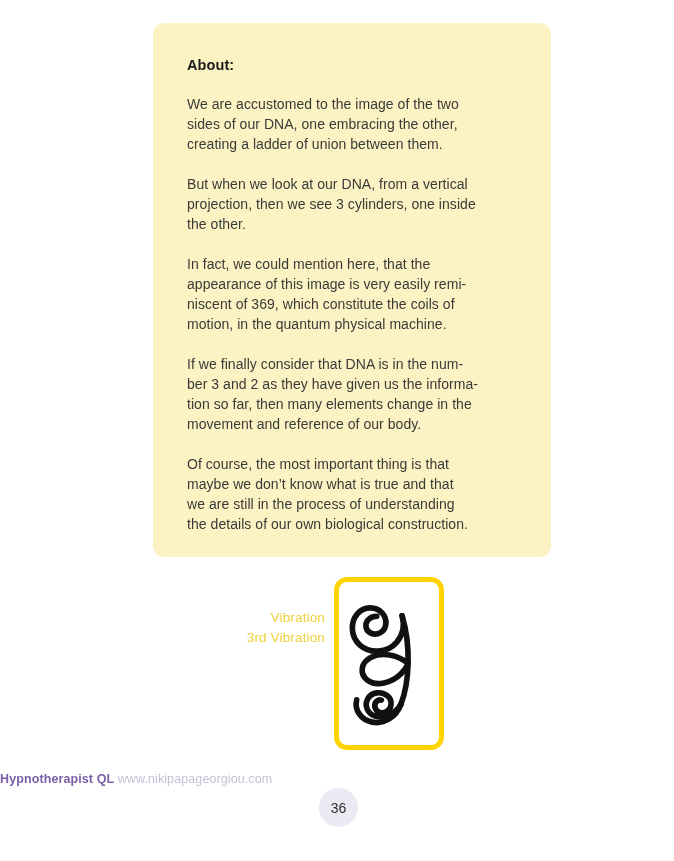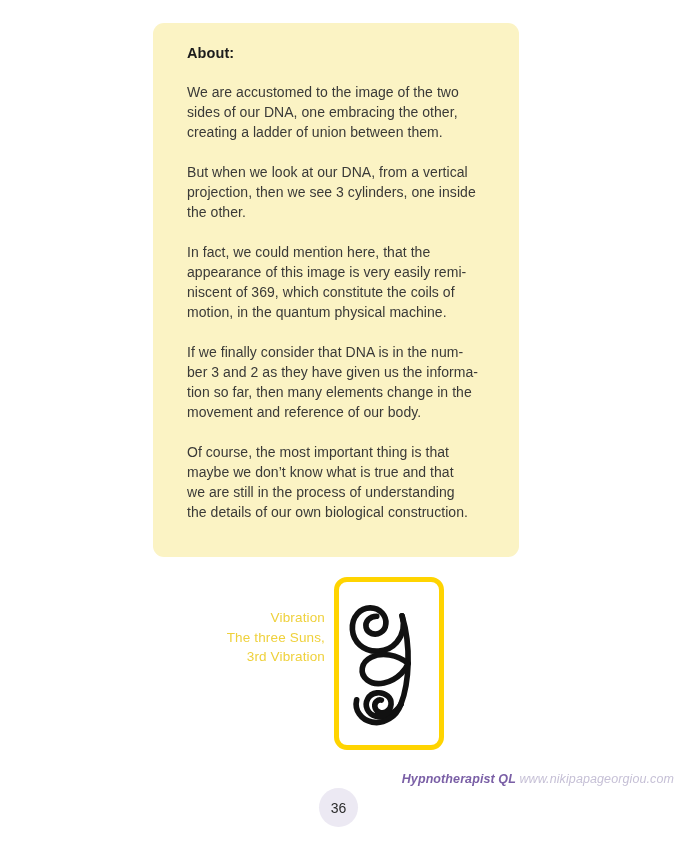--- a/index.html
+++ b/index.html
@@ -13,26 +13,26 @@
     font-family: "Liberation Sans", sans-serif;
     position: relative;
     overflow: hidden;
   }
 
   
   .about-card {
     position: absolute;
     left: 153px;
     top: 23px;
-    width: 366px;
+    width: 398px;
     height: 534px;
     background: #fbf3c4;
     border-radius: 11px;
     box-sizing: border-box;
-    padding: 20px 32px 0 34px;
+    padding: 32px 32px 0 34px;
   }
   .about-heading {
     font-size: 14.5px;
     font-weight: bold;
     color: #1c1c1c;
     letter-spacing: 0.1px;
     margin: 0 0 19px 0;
     line-height: 20px;
   }
   .about-para {
@@ -82,25 +82,24 @@
     width: 100%;
     height: 100%;
   }
 
   
   .footer {
     position: absolute;
     left: 0;
     top: 770px;
     width: 674px;
-    text-align: right;
+    text-align: left;
     font-size: 12.5px;
     line-height: 18px;
     white-space: nowrap;
-    font-style: italic;
   }
   .footer-brand {
     font-weight: bold;
     color: #7a5fa6;
     letter-spacing: 0.1px;
   }
   .footer-url {
     color: #c6c0d6;
     letter-spacing: 0.1px;
   }
@@ -141,21 +140,20 @@
 tion so far, then many elements change in the
 movement and reference of our body.</p>
   <p class="about-para">Of course, the most important thing is that
 maybe we don’t know what is true and that
 we are still in the process of understanding
 the details of our own biological construction.</p>
 </div>
 
 <div class="algo-block">
   <span class="algo-line">Vibration</span>
-  <span class="algo-line">The three Suns,</span>
   <span class="algo-line">3rd Vibration</span>
 </div>
 
 <div class="logo-box">
   <svg viewBox="0 0 110 173" xmlns="http://www.w3.org/2000/svg">
     <g fill="none" stroke="#111111" stroke-width="6.2" stroke-linecap="round" stroke-linejoin="round">
 
       <path d="M41.5,34.5
                C33.5,34.5 28.5,40.5 29.8,46.8
                C31.2,53.4 39.5,56.2 45.6,52.6

